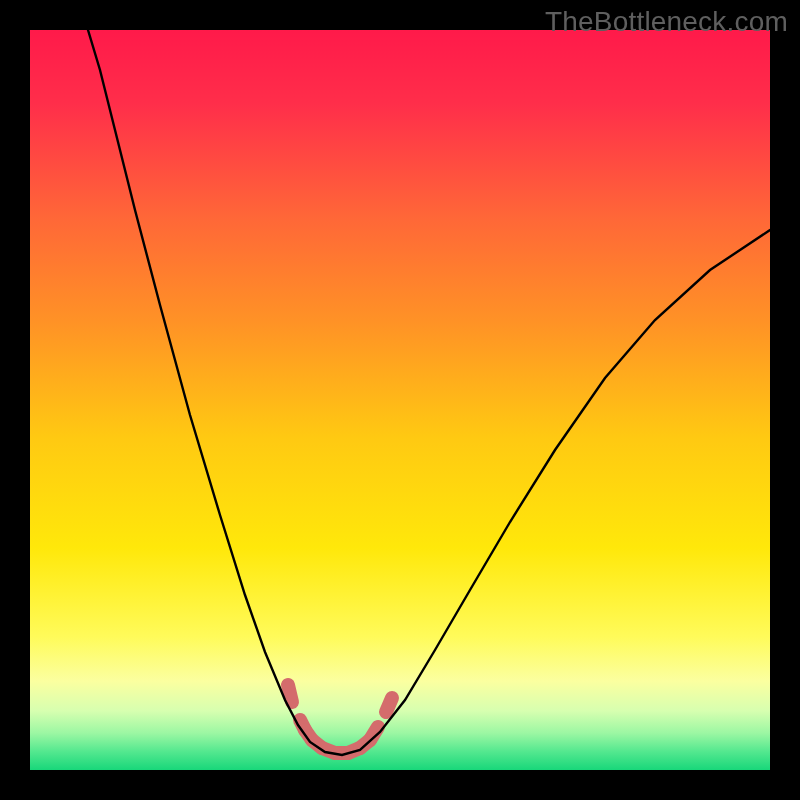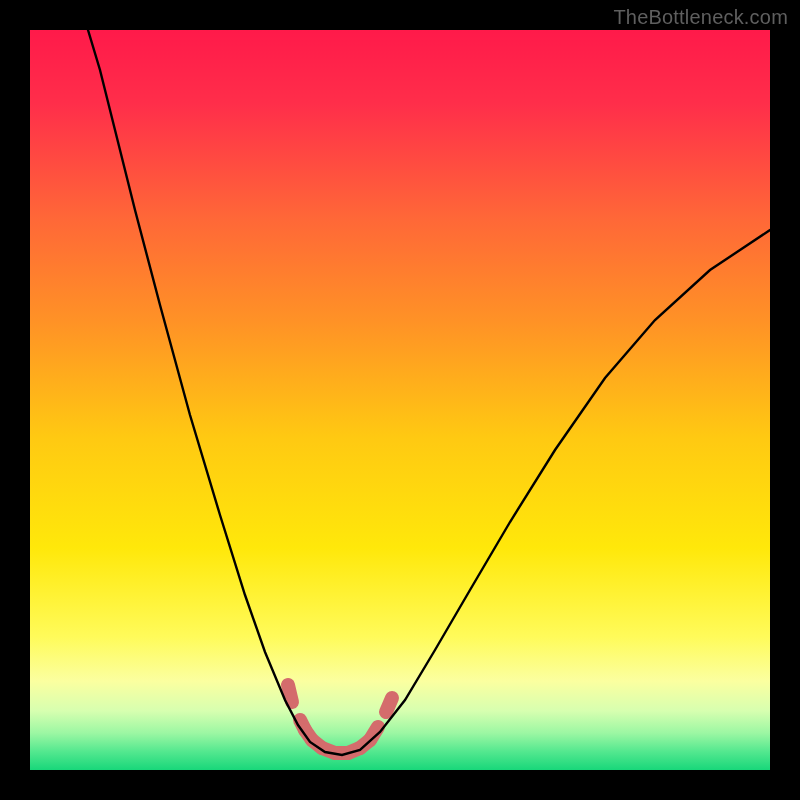--- a/index.html
+++ b/index.html
@@ -29,21 +29,21 @@
     position: absolute;
     left: 0; top: 0;
     width: 100%;
     height: 100%;
   }
   .watermark {
     position: absolute;
     top: 6px;
     right: 12px;
     color: #5f5f5f;
-    font-size: 20px;
+    font-size: 28px;
     font-weight: 500;
     letter-spacing: 0.2px;
     user-select: none;
   }
   svg.curve {
     position: absolute;
     left: 0; top: 0;
     width: 100%;
     height: 100%;
     overflow: visible;

